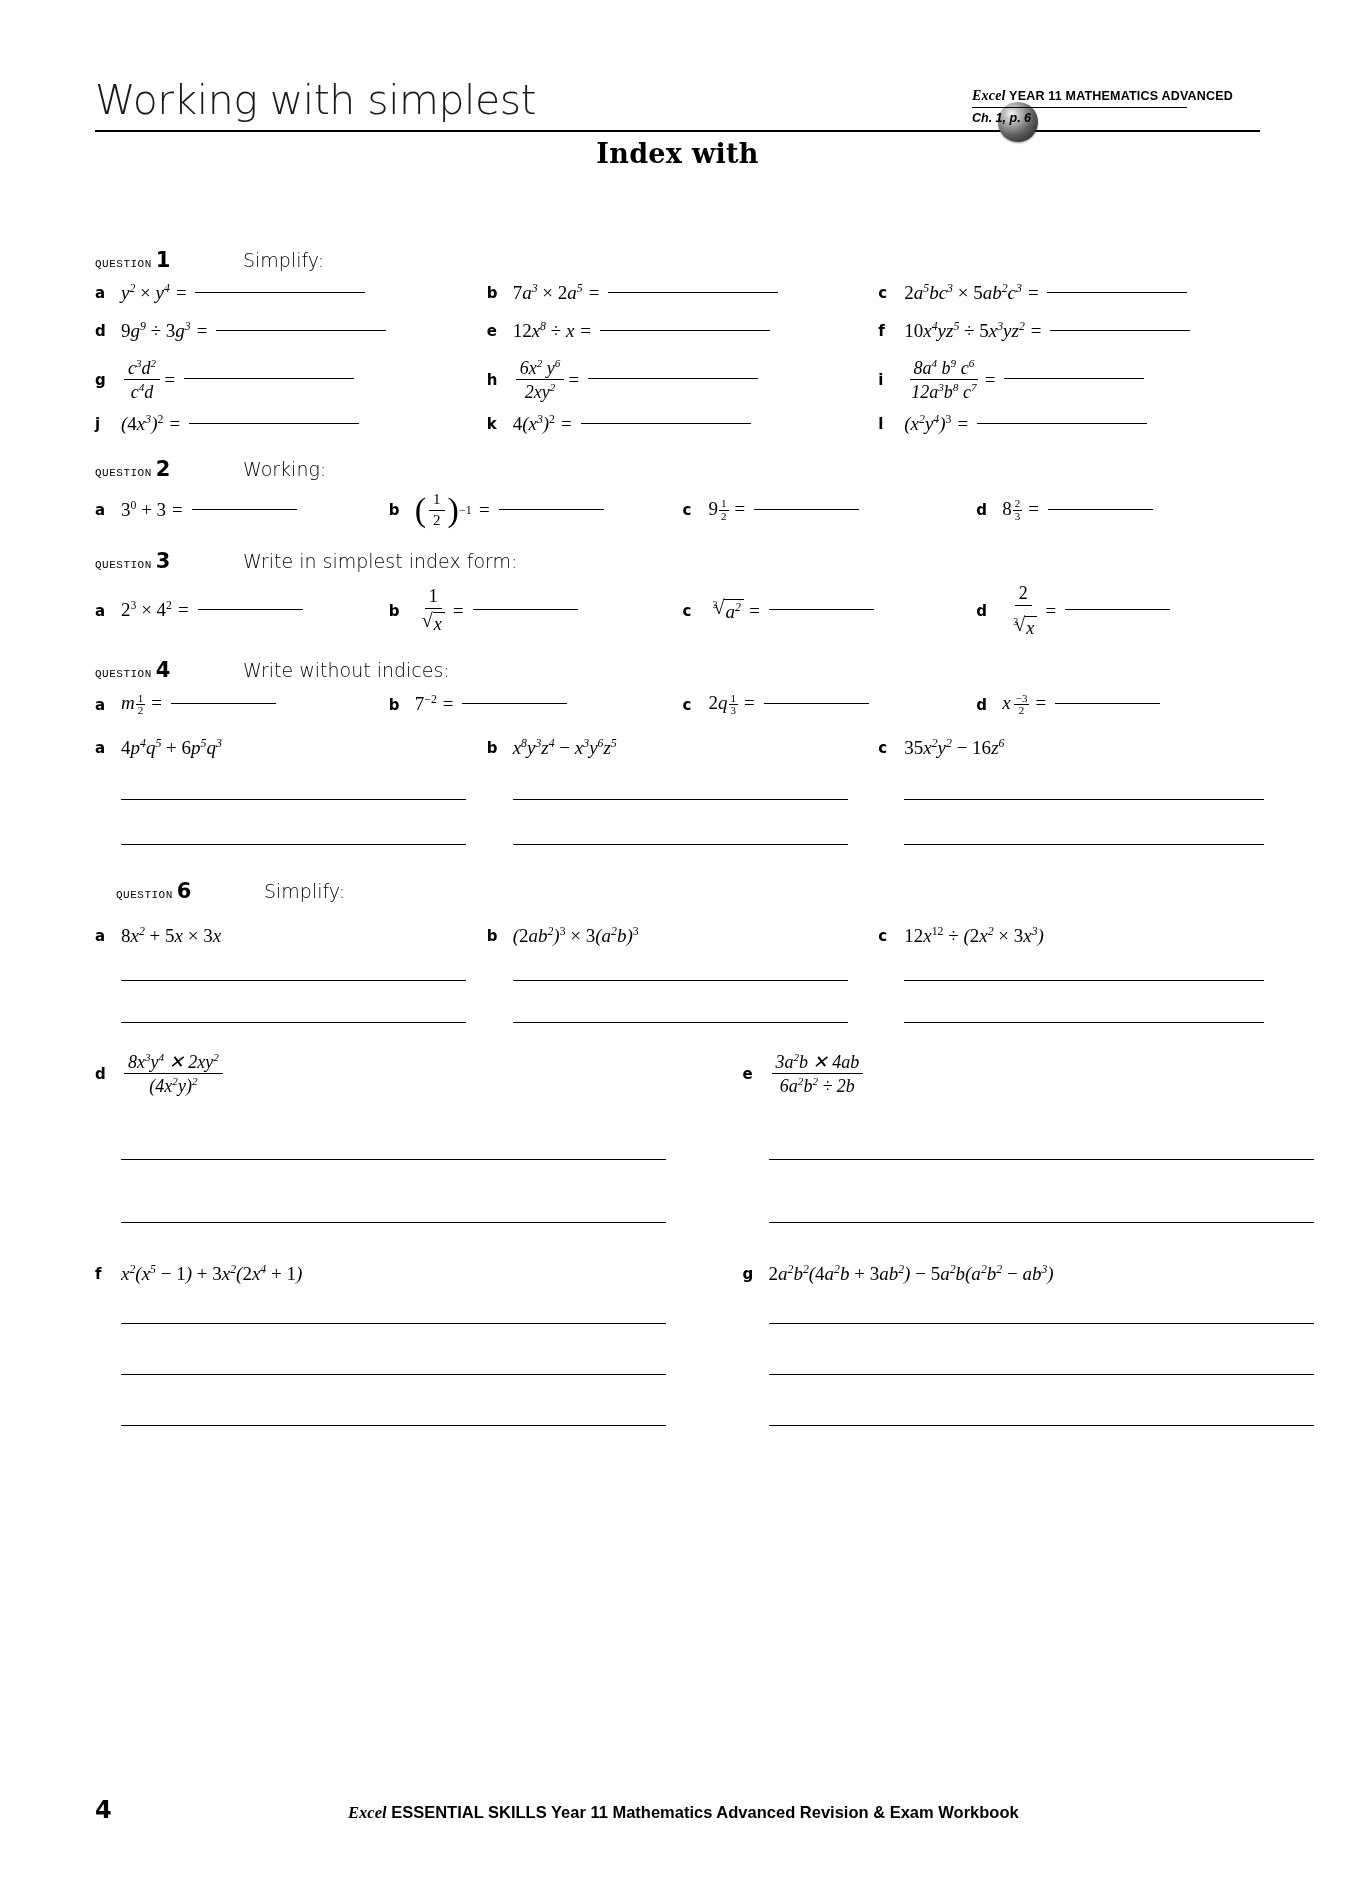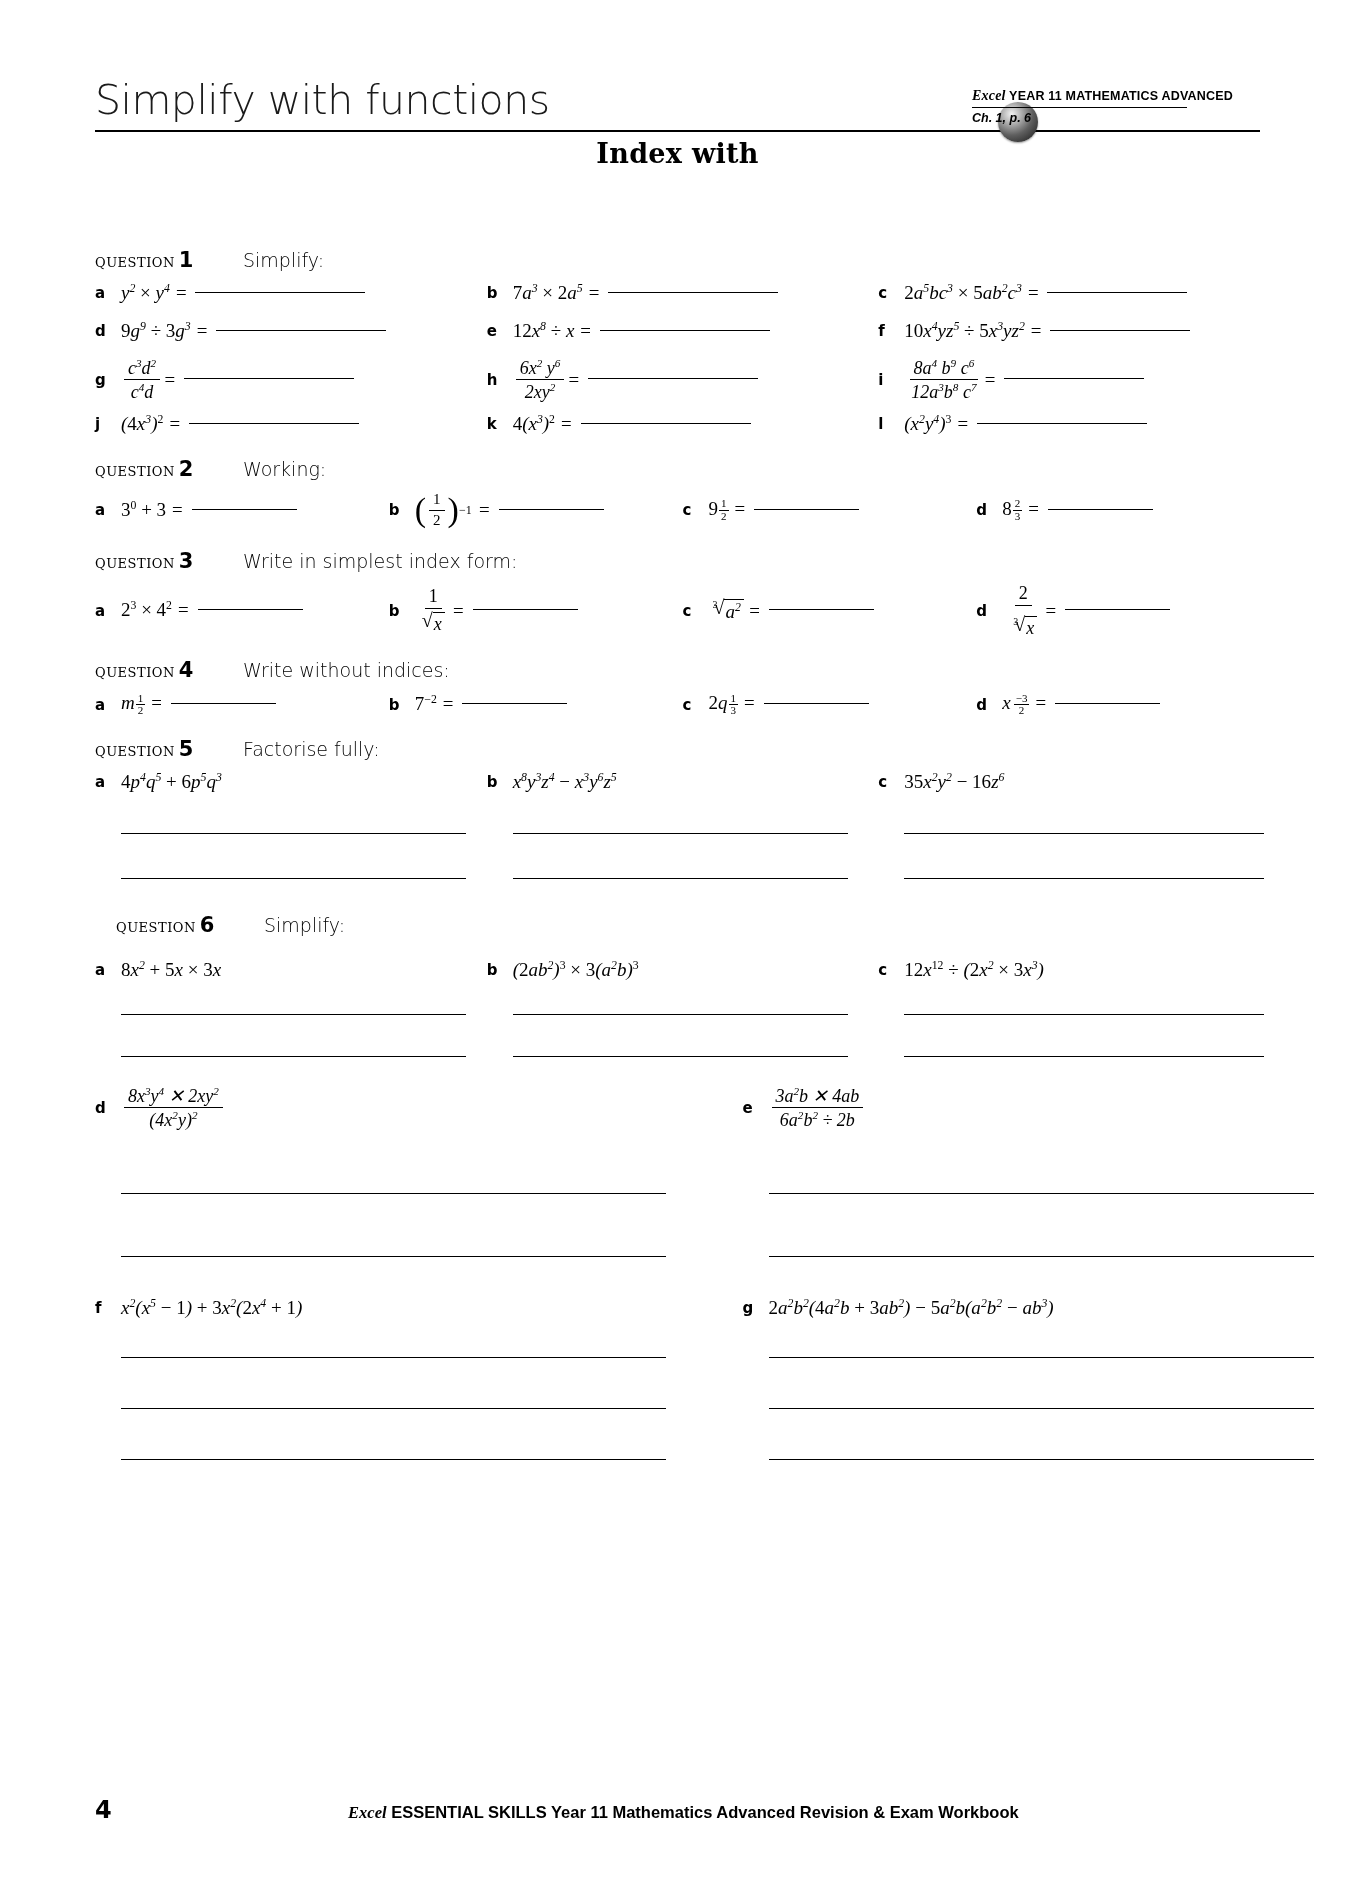--- a/index.html
+++ b/index.html
@@ -103,21 +103,22 @@
   }
   .qlabel {
     font-family: "DejaVu Serif", serif;
     font-size: 15px;
     letter-spacing: 0.5px;
     width: 118px;
   }
   .qlabel .qword {
     font-variant: small-caps;
     text-transform: lowercase;
-    font-size: 19px;
+    font-size: 15px;
+    font-family: Liberation Mono, monospace;
   }
   .qlabel .qnum {
     font-family: "DejaVu Sans", sans-serif;
     font-weight: bold;
     font-size: 21px;
     margin-left: 4px;
   }
   .qinstr {
     font-family: "DejaVu Sans", sans-serif;
     font-size: 19px;
@@ -268,21 +269,21 @@
     font-family: "Liberation Serif", serif;
     font-style: italic;
   }
 </style>
 </head>
 <body>
 
 <div class="page">
 
   <div class="header">
-    <div class="page-title">Simplify with functions</div>
+    <div class="page-title">Working with simplest</div>
     <div class="header-rule"></div>
 
     <div class="sphere"></div>
 
     <div class="brand-box">
       <div class="brand-line1"><span class="excel-word">Excel</span><span> YEAR 11 MATHEMATICS ADVANCED</span></div>
       <div class="brand-rule"></div>
       <div class="brand-line2">Ch. 1, p. 6</div>
     </div>
 
@@ -496,24 +497,20 @@
       <div class="cell c4">
         <span class="letter">d</span>
         <span class="expr">x<span class="expfrac" style="margin-left:3px;">
               <span class="n">−3</span>
               <span class="d">2</span>
             </span> =</span>
         <span class="ans ans-sm"></span>
       </div>
     </div>
 
-    <div class="qhead">
-      <div class="qlabel"><span class="qword">Question</span><span class="qnum">5</span></div>
-      <div class="qinstr">Factorise fully:</div>
-    </div>
 
     <div class="row" style="margin-bottom:10px;">
       <div class="cell c3">
         <span class="letter">a</span>
         <span class="expr"><span class="up">4</span>p<sup>4</sup>q<sup>5</sup> <span class="up">+ 6</span>p<sup>5</sup>q<sup>3</sup></span>
       </div>
       <div class="cell c3">
         <span class="letter">b</span>
         <span class="expr">x<sup>8</sup>y<sup>3</sup>z<sup>4</sup> <span class="up">−</span> x<sup>3</sup>y<sup>6</sup>z<sup>5</sup></span>
       </div>

